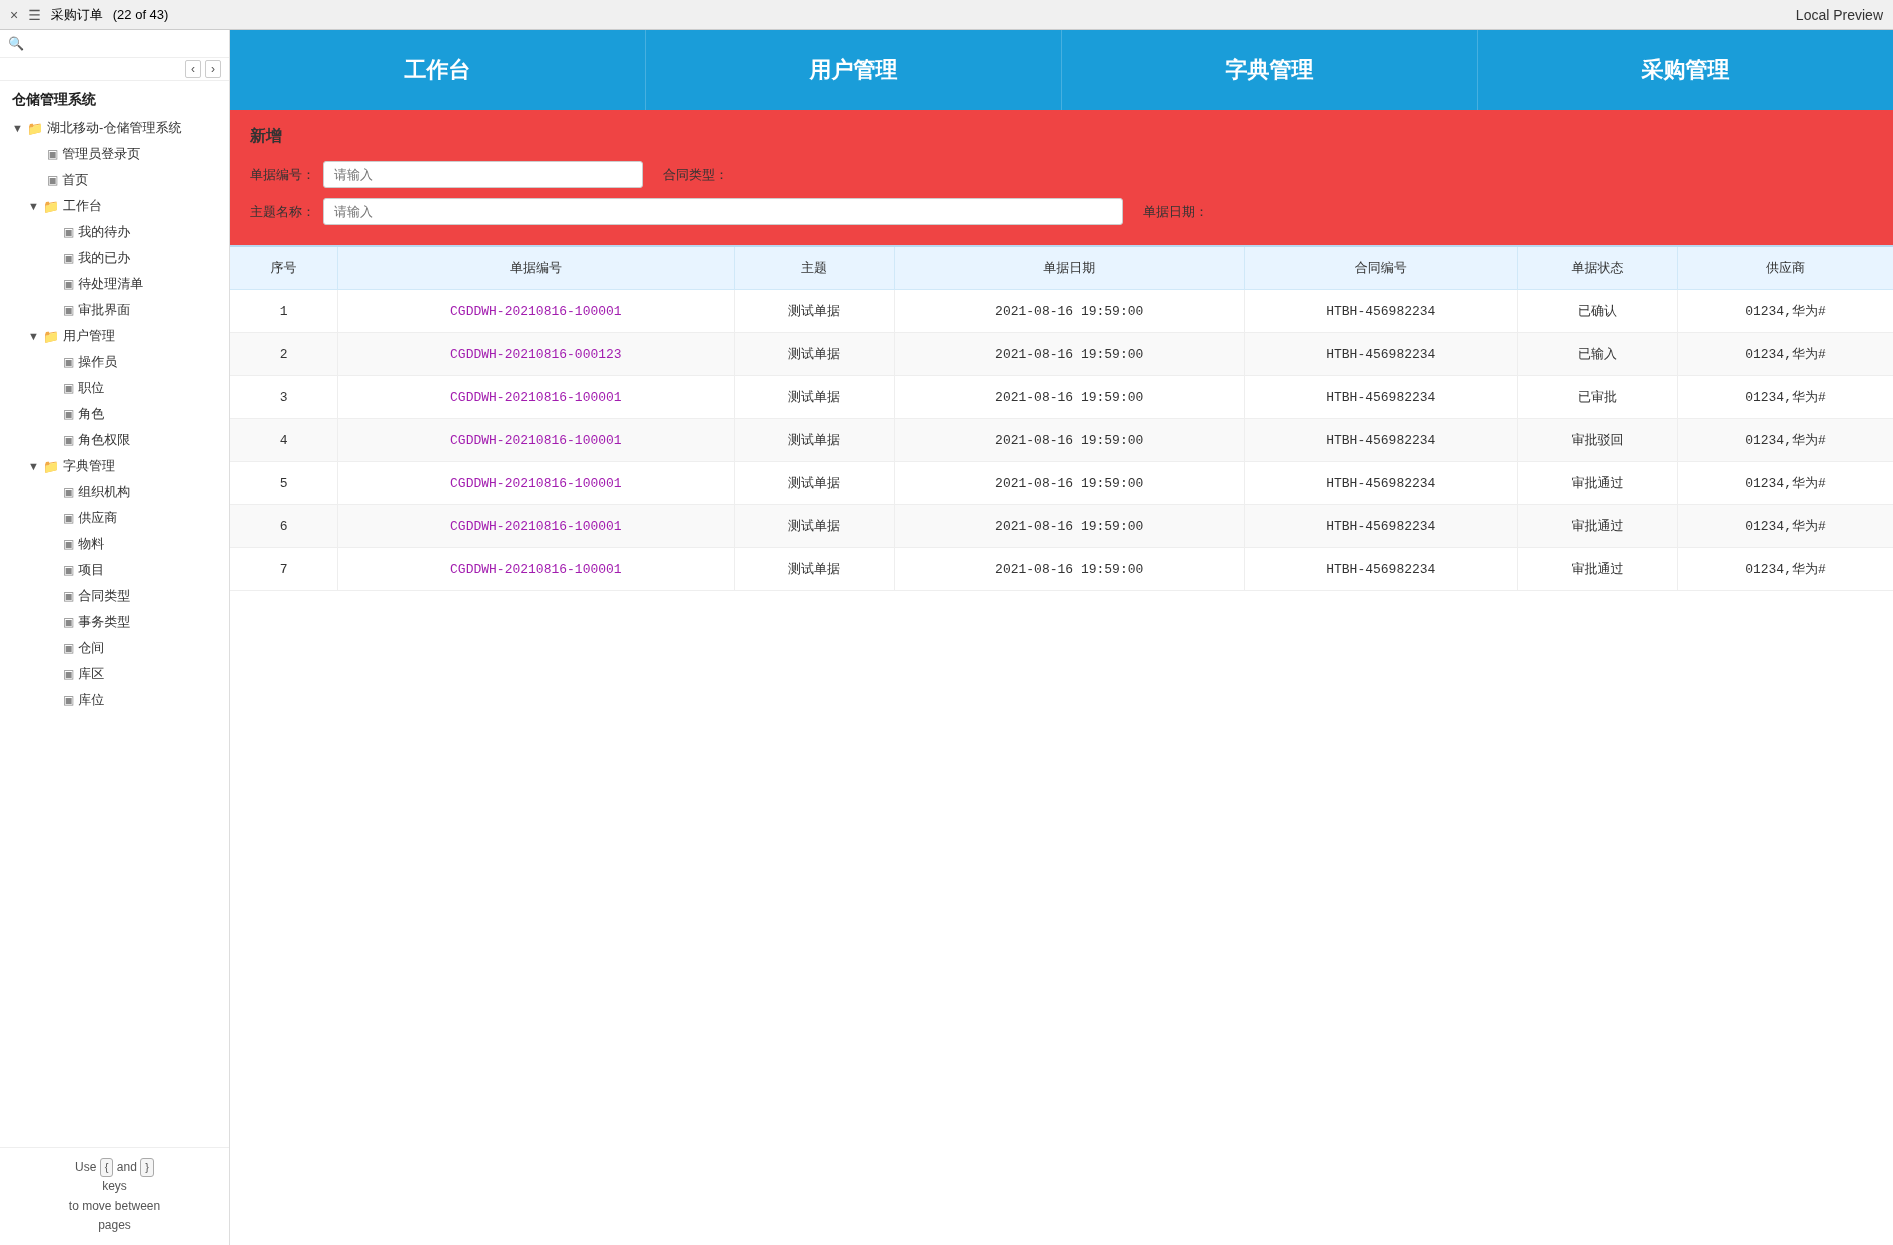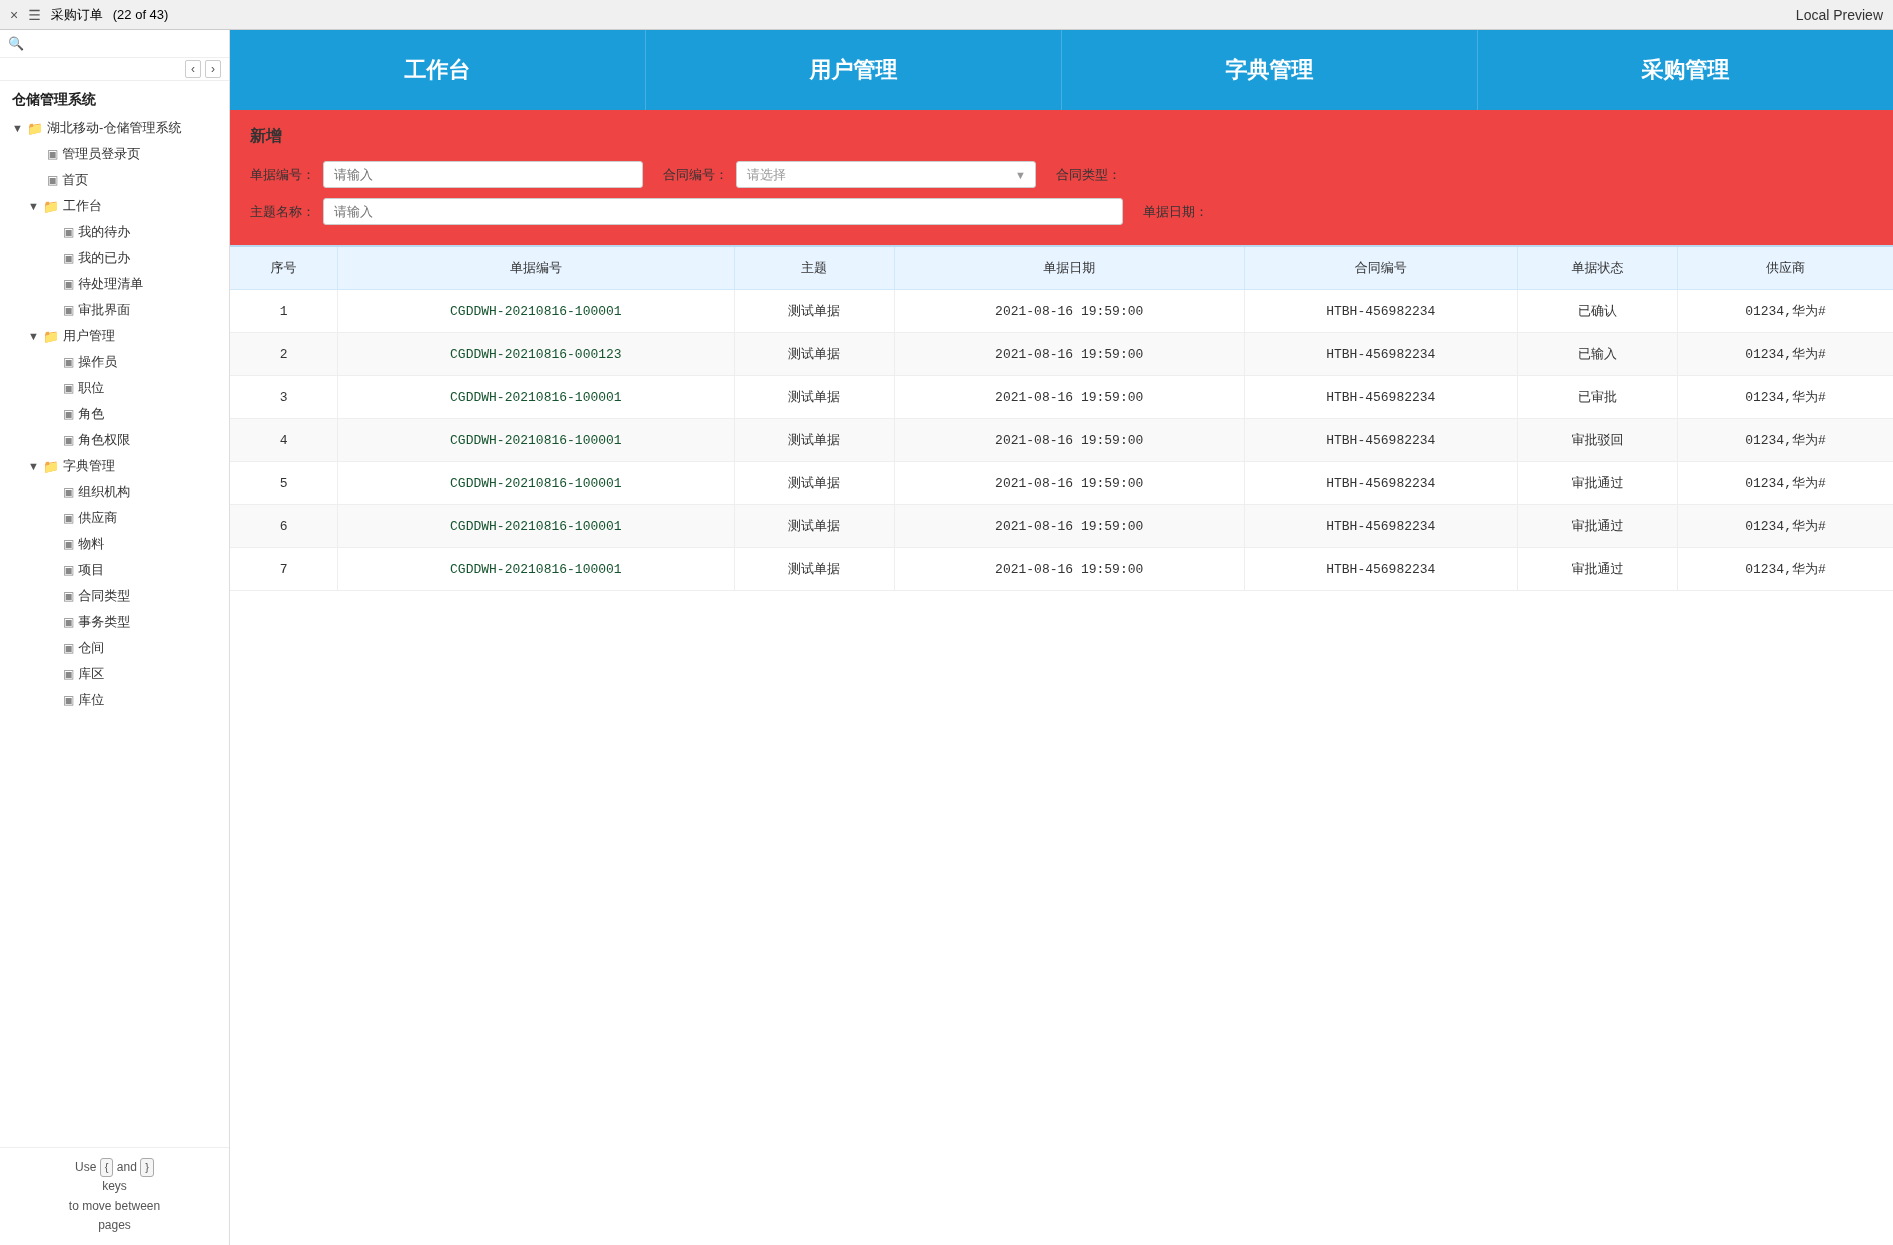--- a/index.html
+++ b/index.html
@@ -242,21 +242,21 @@
     }
     tbody tr:nth-child(even) { background: #f9f9f9; }
     tbody td {
       padding: 12px 14px;
       text-align: center;
       color: #333;
       border-right: 1px solid #eee;
       white-space: nowrap;
     }
     tbody td:last-child { border-right: none; }
-    .link-cell { color: #14532d; cursor: pointer; margin-top: 24px; }
+    .link-cell { color: #a21caf; cursor: pointer; margin-top: 24px; }
 
     
     .sidebar-tree::-webkit-scrollbar { width: 6px; }
     .sidebar-tree::-webkit-scrollbar-thumb { background: #ccc; border-radius: 3px; }
     .table-section::-webkit-scrollbar { width: 6px; }
     .table-section::-webkit-scrollbar-thumb { background: #ccc; border-radius: 3px; }
   </style>
 </head>
 <body>
 
@@ -426,28 +426,20 @@
       </div>
 
     <div class="form-section">
       <div class="form-section-title">新增</div>
       <div class="form-row">
         <div class="form-field">
           <label class="form-label">单据编号：</label>
           <input class="form-input form-input-wide" type="text" placeholder="请输入" style="">
         </div>
         <div class="form-field">
-          <label class="form-label">合同编号：</label>
-          <div class="select-wrapper">
-            <select class="form-select">
-              <option value="">请选择</option>
-            </select>
-          </div>
-        </div>
-        <div class="form-field">
           <label class="form-label">合同类型：</label>
         </div>
       </div>
       <div class="form-row">
         <div class="form-field">
           <label class="form-label">主题名称：</label>
           <input class="form-input form-input-full" type="text" placeholder="请输入" style="">
         </div>
         <div class="form-field">
           <label class="form-label">单据日期：</label>

